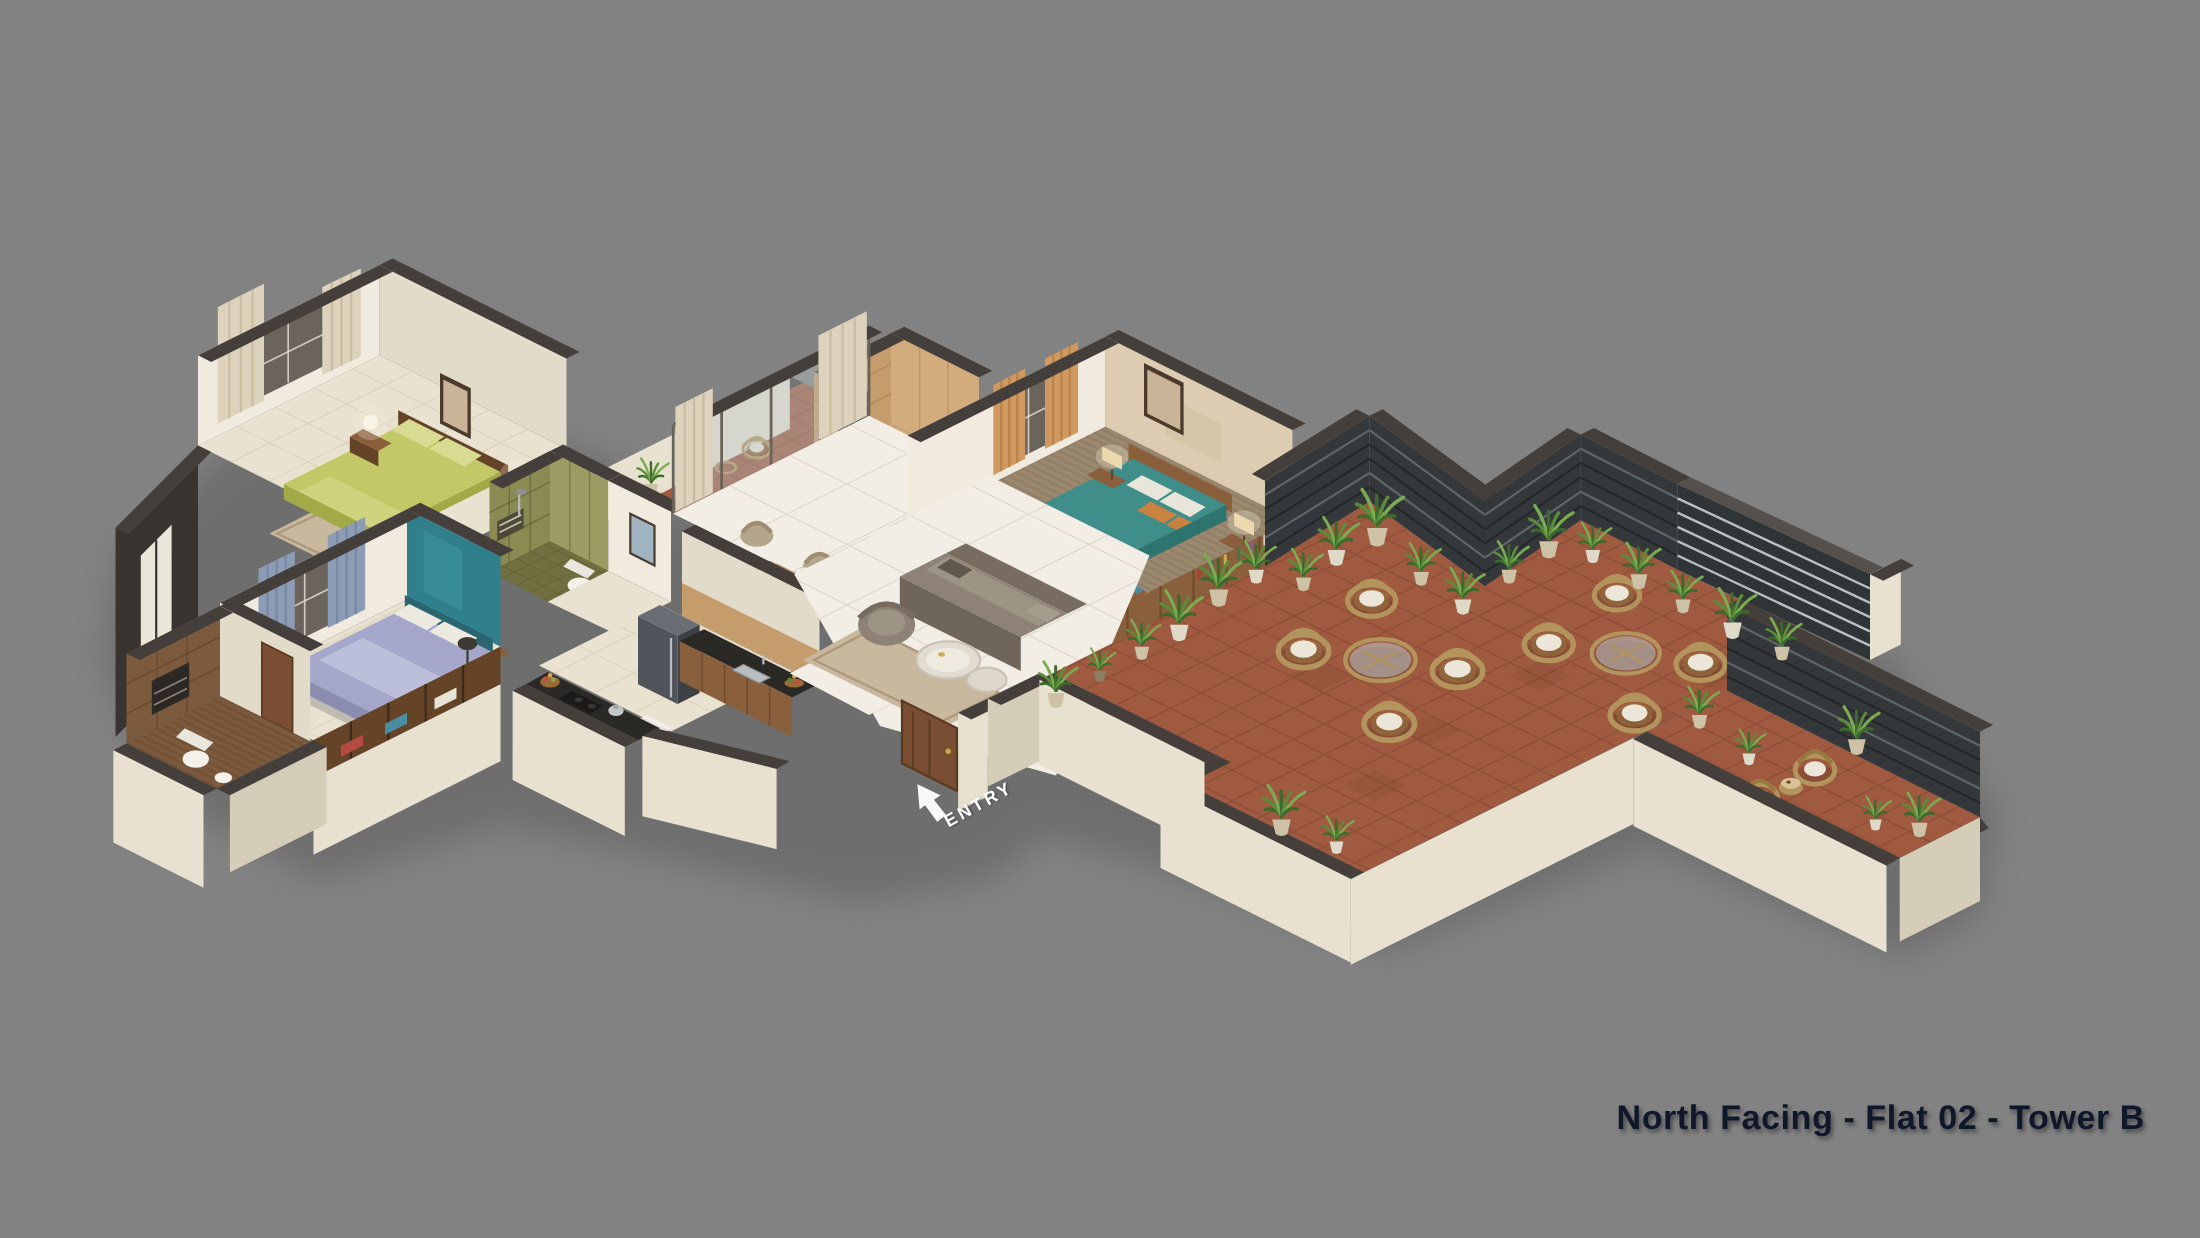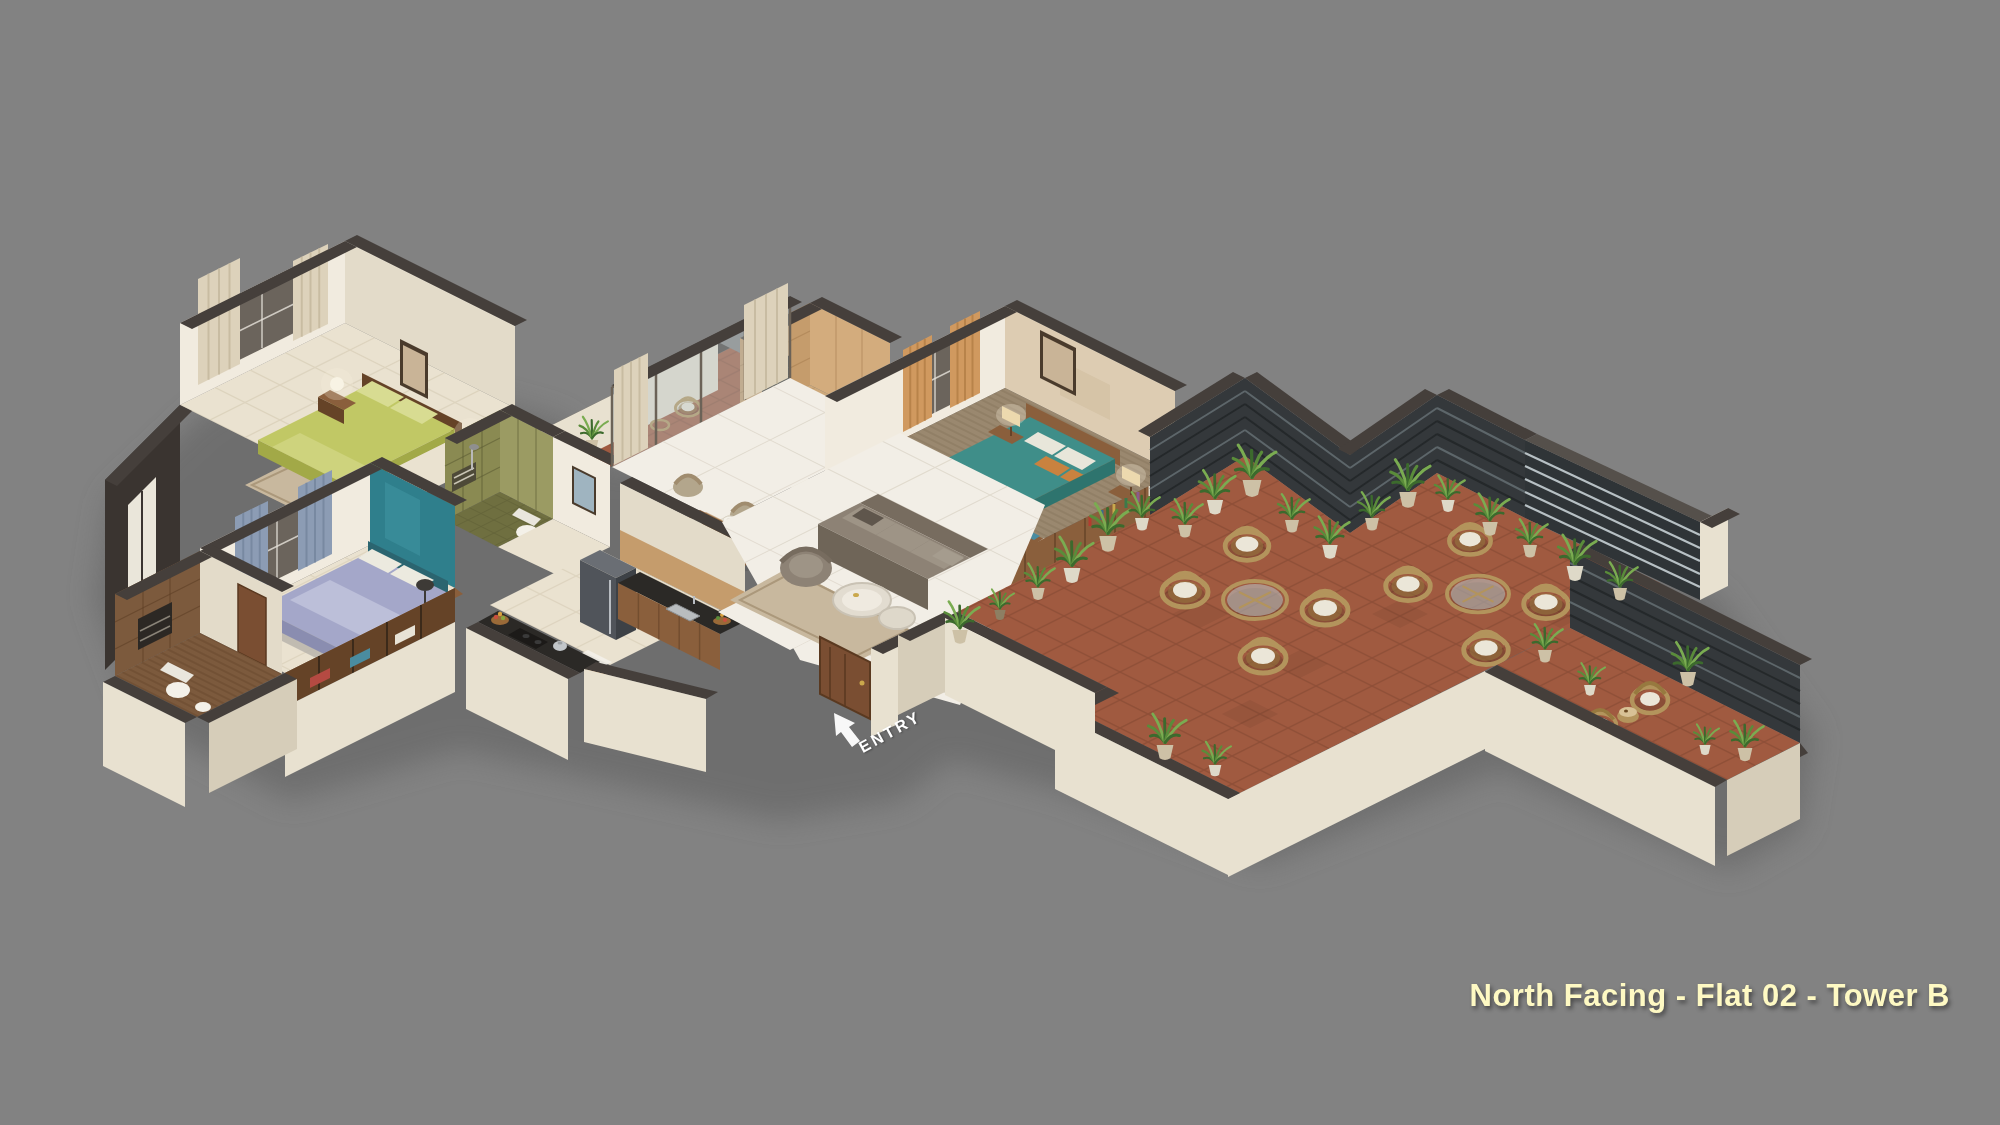--- a/index.html
+++ b/index.html
@@ -1,19 +1,19 @@
 <!DOCTYPE html>
 <html><head>
 <meta charset="utf-8">
 <style>
   html,body{margin:0;padding:0;background:#828282;}
   .stage{position:relative;width:2000px;height:1125px;background:#828282;overflow:hidden;
          font-family:"Liberation Sans",sans-serif;}
   .stage svg{position:absolute;left:0;top:0;}
-  .title{position:absolute;right:50px;top:978px;color:#fef9c3;font-size:31px;font-weight:bold;
+  .title{position:absolute;right:50px;top:998px;color:#0f172a;font-size:31px;font-weight:bold;
          letter-spacing:.5px;text-shadow:2px 3px 4px rgba(0,0,0,.45);}
   .entry{position:absolute;left:856px;top:741px;color:#ffffff;font-size:16px;font-weight:bold;
          letter-spacing:3px;transform:rotate(-29deg);transform-origin:0 0;
          text-shadow:1px 1px 2px rgba(0,0,0,.35);}
 </style>
 </head>
 <body>
 
 <div class="stage">
   <svg id="scene" width="2000" height="1125" viewBox="0 0 2000 1125">

